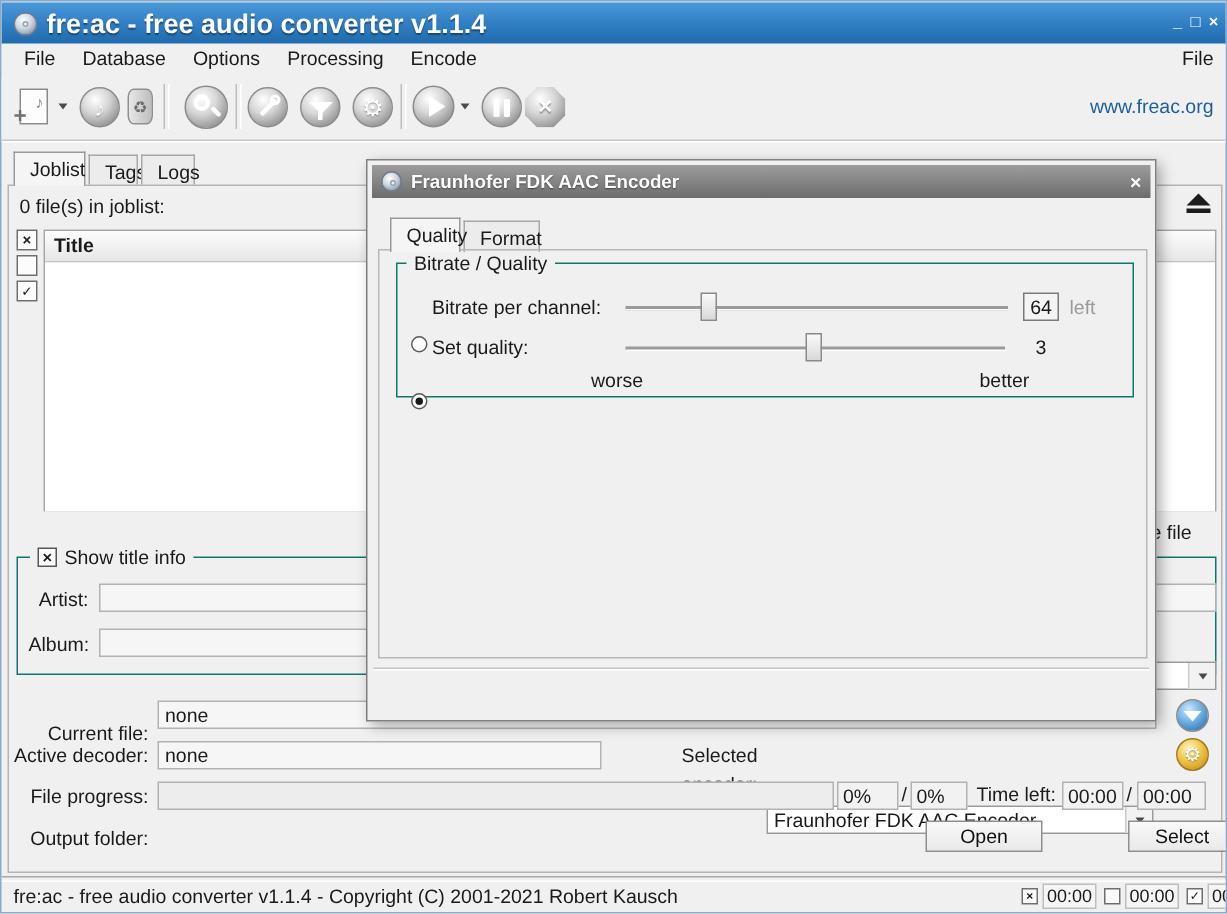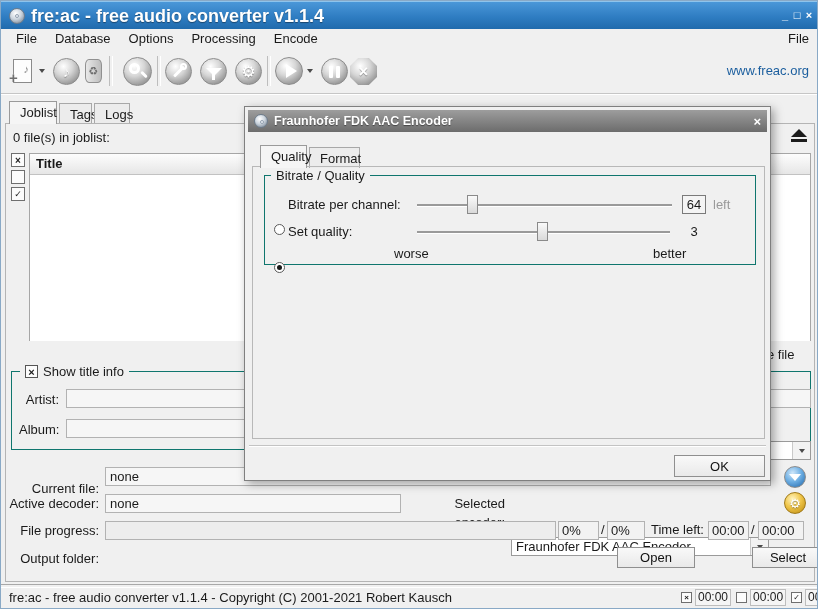--- a/index.html
+++ b/index.html
@@ -275,16 +275,15 @@
     <div class="abs radio sel" style="left:26px;top:119px;"></div>
     <div class="abs" style="left:43px;top:117px;">Set quality:</div>
     <div class="abs track" style="left:172px;top:124px;width:253px;"></div>
     <div class="abs thumb" style="left:292px;top:115px;"></div>
     <div class="abs" style="left:437px;top:117px;width:24px;text-align:center;">3</div>
 
     <div class="abs" style="left:149px;top:139px;">worse</div>
     <div class="abs" style="left:408px;top:139px;">better</div>
 
     <div class="abs" style="left:4px;top:338px;width:517px;border-top:1px solid #c3c3c3;border-bottom:1px solid #fff;"></div>
-    <div class="abs button" style="left:429px;top:348px;width:91px;height:22px;line-height:21px;">OK</div>
   </div>
 
 </div>
 
 </body></html>

